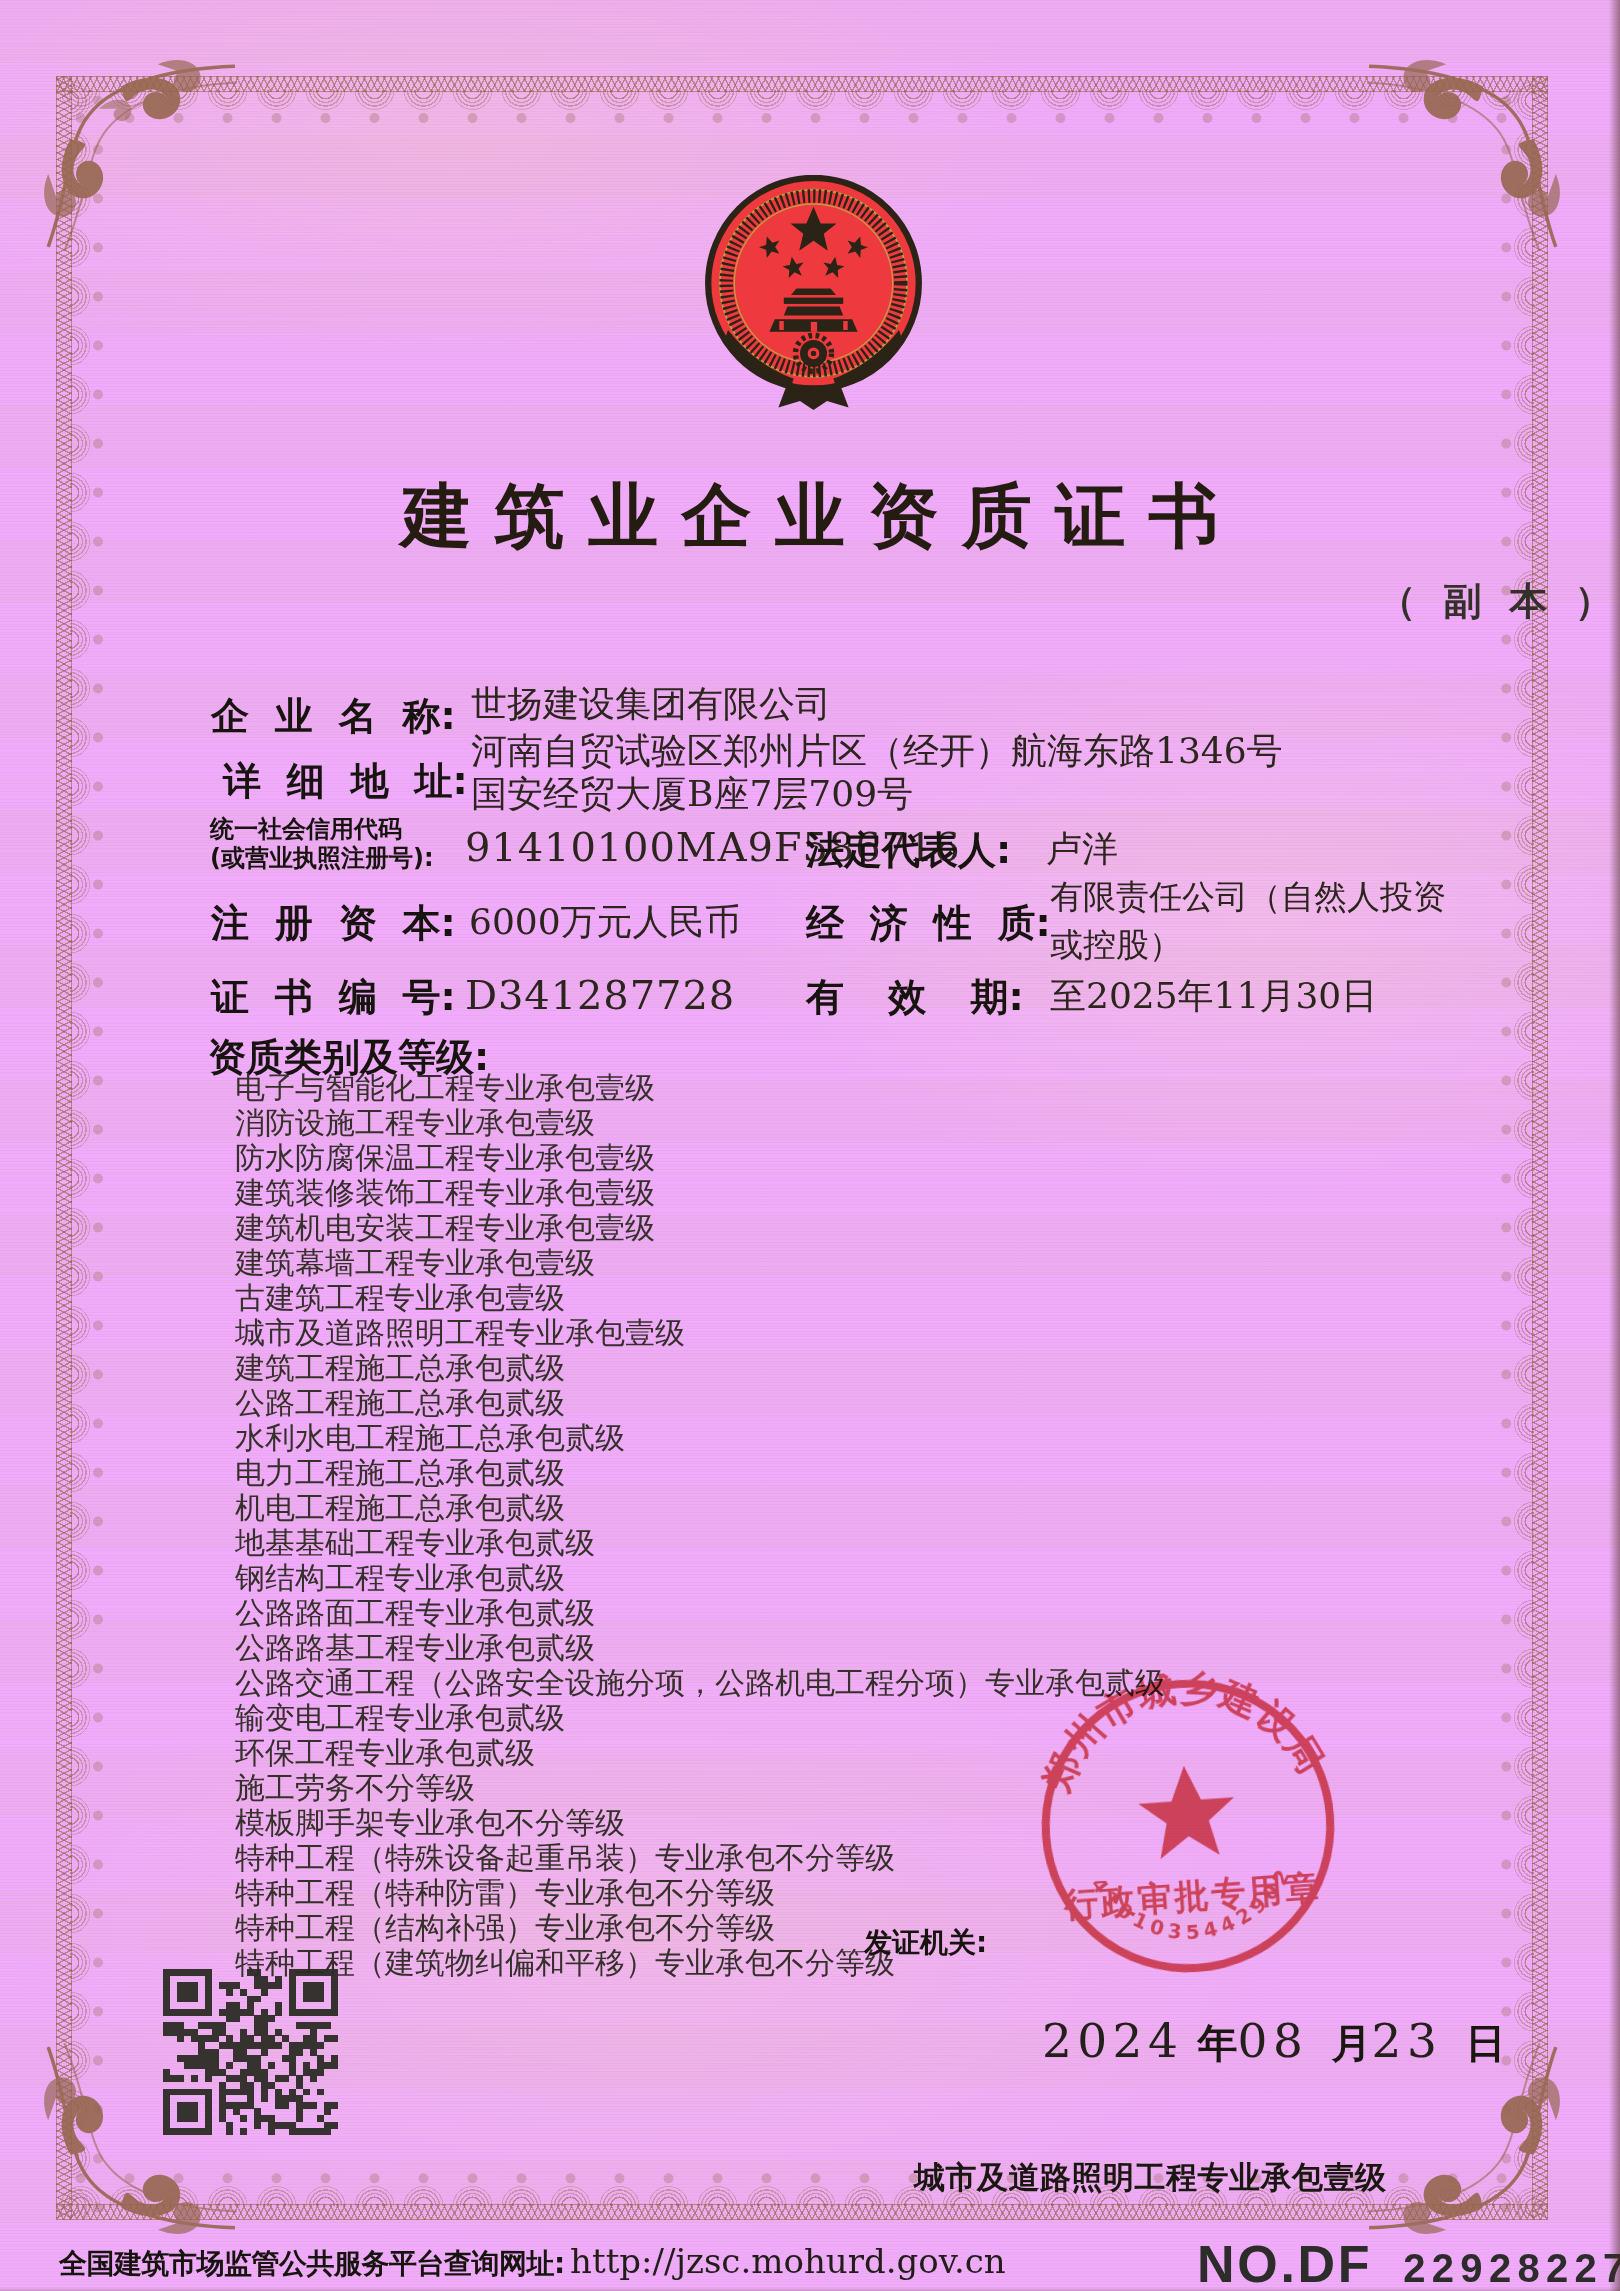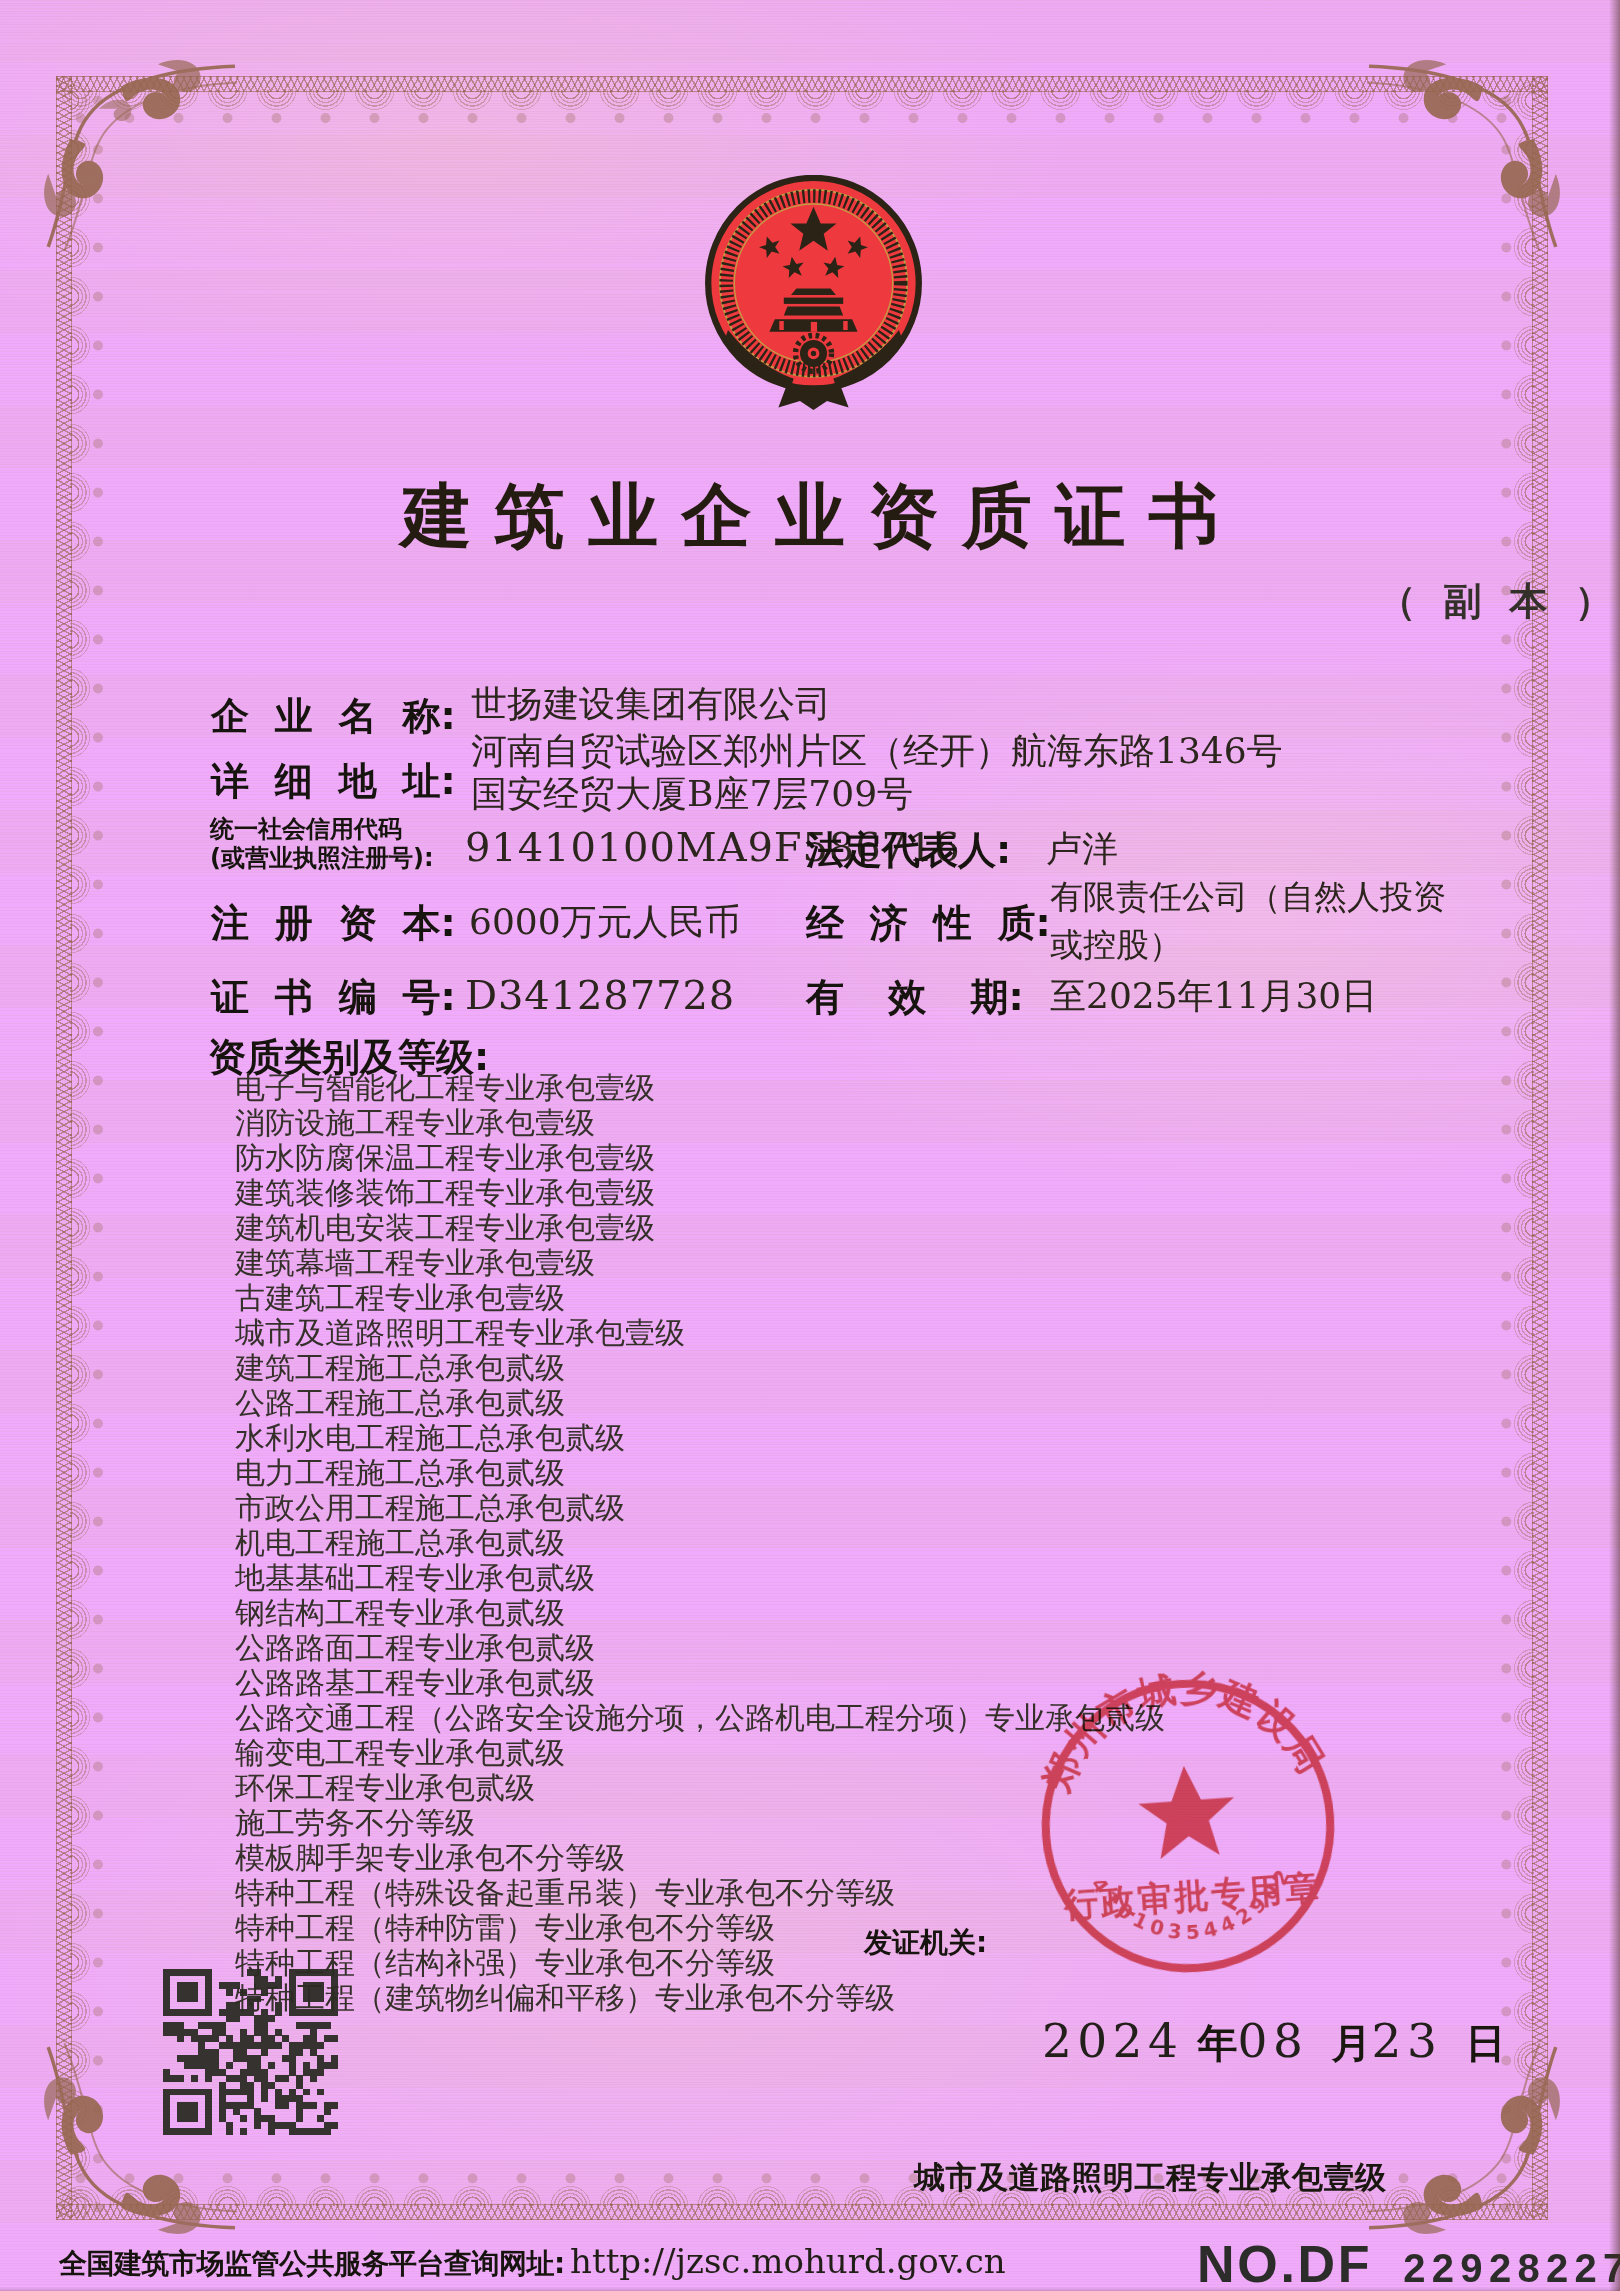--- a/index.html
+++ b/index.html
@@ -201,21 +201,21 @@
       <path d="M220 172 C195 204 165 220 147 226 L151 238 C178 231 205 210 224 184 Z"></path>
     </g>
   </svg>
 
   <h1 id="cert-title" class="abs">建筑业企业资质证书</h1>
   <div id="cert-subtitle" class="abs">（ 副 本 ）</div>
 
   <span class="abs f-label" style="left:211px;top:691px;">企 业 名 称:</span>
   <span class="abs f-value" style="left:471px;top:680px;">世扬建设集团有限公司</span>
 
-  <span class="abs f-label" style="left:211px;top:756px;">详 细 地 址:</span>
+  <span class="abs f-label" style="left:223px;top:756px;">详 细 地 址:</span>
   <span class="abs f-value" style="left:471px;top:727px;">河南自贸试验区郑州片区（经开）航海东路1346号</span>
   <span class="abs f-value" style="left:471px;top:770px;">国安经贸大厦B座7层709号</span>
 
   <span class="abs f-label-sm" style="left:210px;top:813px;">统一社会信用代码</span>
   <span class="abs f-label-sm" style="left:210px;top:842px;">(或营业执照注册号):</span>
   <span class="abs f-value f-value-lg" style="left:465px;top:824px;">91410100MA9F586716</span>
   <span class="abs f-label" style="left:806px;top:825px;word-spacing:0;">法定代表人:</span>
   <span class="abs f-value" style="left:1046px;top:825px;">卢洋</span>
 
   <span class="abs f-label" style="left:211px;top:898px;">注 册 资 本:</span>
@@ -236,21 +236,20 @@
       <li>防水防腐保温工程专业承包壹级</li>
       <li>建筑装修装饰工程专业承包壹级</li>
       <li>建筑机电安装工程专业承包壹级</li>
       <li>建筑幕墙工程专业承包壹级</li>
       <li>古建筑工程专业承包壹级</li>
       <li>城市及道路照明工程专业承包壹级</li>
       <li>建筑工程施工总承包贰级</li>
       <li>公路工程施工总承包贰级</li>
       <li>水利水电工程施工总承包贰级</li>
       <li>电力工程施工总承包贰级</li>
-      <li>市政公用工程施工总承包贰级</li>
       <li>机电工程施工总承包贰级</li>
       <li>地基基础工程专业承包贰级</li>
       <li>钢结构工程专业承包贰级</li>
       <li>公路路面工程专业承包贰级</li>
       <li>公路路基工程专业承包贰级</li>
       <li>公路交通工程（公路安全设施分项，公路机电工程分项）专业承包贰级</li>
       <li>输变电工程专业承包贰级</li>
       <li>环保工程专业承包贰级</li>
       <li>施工劳务不分等级</li>
       <li>模板脚手架专业承包不分等级</li>

